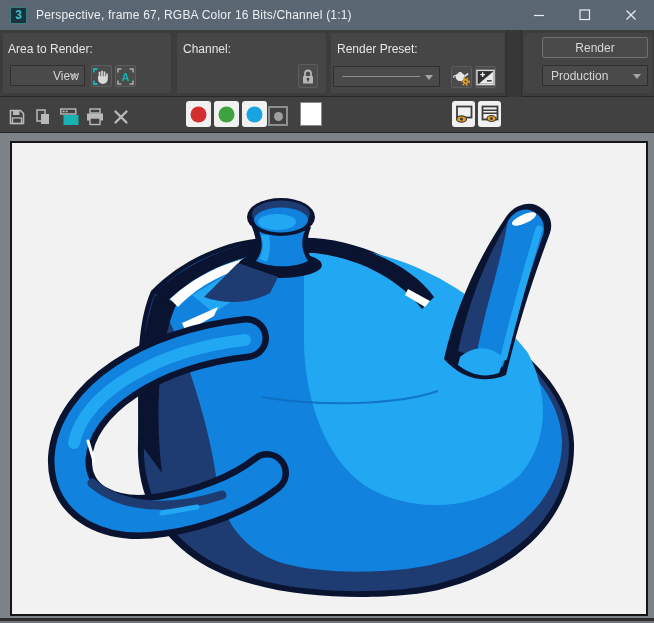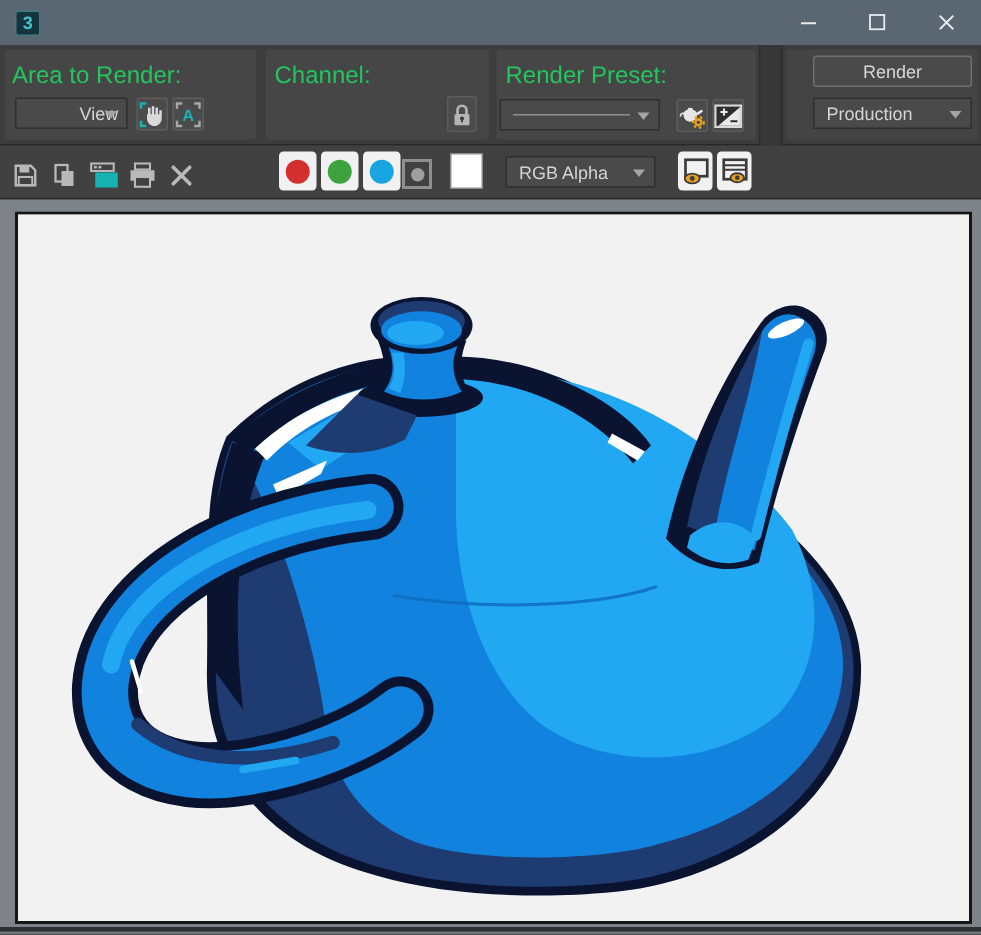--- a/index.html
+++ b/index.html
@@ -7,21 +7,21 @@
   
   .titlebar{position:absolute;top:0;left:0;width:654px;height:30px;background:#5b6673;display:flex;align-items:center;}
   .appicon{width:17px;height:17px;margin-left:10px;background:#17333d;border:1px solid #3d7c82;border-radius:2px;color:#3fc6cd;font-size:12px;font-weight:bold;display:flex;align-items:center;justify-content:center;box-sizing:border-box;}
   .title{margin-left:9px;color:#eceff2;font-size:12px;letter-spacing:.2px;}
   .wctrl{position:absolute;top:0;right:0;height:30px;display:flex;}
   .wbtn{width:46px;height:30px;display:flex;align-items:center;justify-content:center;background:none;border:none;padding:0;cursor:pointer;}
   
   .row1{position:absolute;top:30px;left:0;width:654px;height:67px;background:#3d3d3d;border-bottom:1px solid #272727;box-sizing:border-box;}
   .panel{position:absolute;top:3px;height:60px;background:#464646;border-radius:2px;}
   .gap{position:absolute;top:0;height:67px;background:#373737;border-left:1px solid #2d2d2d;border-right:1px solid #2d2d2d;box-sizing:border-box;}
-  .lbl{position:absolute;color:#22c55e;font-size:16px;}
+  .lbl{position:absolute;color:#e5e5e5;font-size:12px;}
   .dd{position:absolute;height:21px;background:#4a4a4a;border:1px solid #2f2f2f;border-radius:1px;display:flex;align-items:center;box-sizing:border-box;color:#d4d4d4;font-size:12px;padding:0 18px 0 8px;cursor:pointer;}
   .dd .tri{position:absolute;right:6px;top:8px;width:0;height:0;border-left:4px solid transparent;border-right:4px solid transparent;border-top:5px solid #a5a5a5;}
   .pline{width:78px;height:1px;background:#8f8f8f;}
   .ibtn{position:absolute;background:#4b4b4b;border:1px solid #5d5d5d;border-radius:2px;display:flex;align-items:center;justify-content:center;box-sizing:border-box;padding:0;cursor:pointer;}
   .btn-render{position:absolute;left:542px;top:7px;width:106px;height:21px;background:#4a4a4a;border:1px solid #707070;border-radius:2px;color:#d8d8d8;font-size:12px;display:flex;align-items:center;justify-content:center;cursor:pointer;}
   
   .row2{position:absolute;top:97px;left:0;width:654px;height:36px;background:#414141;border-bottom:1px solid #262626;box-sizing:border-box;}
   .flat{position:absolute;top:9px;width:22px;height:22px;display:flex;align-items:center;justify-content:center;background:none;border:none;padding:0;cursor:pointer;}
   .chbtn{position:absolute;top:4px;width:25px;height:26px;background:#f1f1f1;border:none;border-radius:3px;display:flex;align-items:center;justify-content:center;padding:0;cursor:pointer;}
   .monobtn{position:absolute;left:268px;top:9px;width:16px;height:16px;background:none;border:2px solid #8f8f8f;display:flex;align-items:center;justify-content:center;padding:0;box-sizing:content-box;cursor:pointer;}
@@ -37,20 +37,21 @@
 </style>
 </head>
 <body>
 
 <div class="win">
 
   <div class="titlebar">
     <div class="appicon">
         <span>3</span>
       </div>
+    <div class="title">Perspective, frame 67, RGBA Color 16 Bits/Channel (1:1)</div>
     <div class="wctrl">
       <button class="wbtn">
           <svg width="12" height="12">
             <path d="M1 6.5h10" stroke="#e8ecef" stroke-width="1.2"></path>
           </svg>
         </button>
       <button class="wbtn">
           <svg width="12" height="12">
             <rect x="1" y="1" width="9.5" height="9.5" fill="none" stroke="#e8ecef" stroke-width="1.2"></rect>
           </svg>
@@ -183,24 +184,20 @@
       <svg width="17" height="17">
           <circle cx="8.5" cy="8.5" r="8" fill="#18a4e0"></circle>
         </svg>
     </button>
     <button class="monobtn">
         <span class="monodot"></span>
       </button>
     <button class="alphabtn"><span class="alphadot"></span></button>
     <button class="swatch"></button>
 
-    <div class="dd" style="left:337px;top:7px;width:100px;">
-      <span>RGB Alpha</span>
-        <span class="tri"></span>
-    </div>
 
     <button class="chbtn" style="left:452px;width:23px;">
       <svg width="20" height="20" viewBox="0 0 20 20">
         <rect x="3" y="2.5" width="14.5" height="11" fill="none" stroke="#3c3c3c" stroke-width="1.8"></rect>
         <ellipse cx="7.5" cy="15" rx="5" ry="3.2" stroke="#3c3c3c" stroke-width="1.2" fill="#e8a020"></ellipse>
         <circle cx="7.5" cy="15" r="1.6" fill="#3c3c3c"></circle>
       </svg>
     </button>
     <button class="chbtn" style="left:478px;width:23px;">
       <svg width="20" height="20" viewBox="0 0 20 20">

